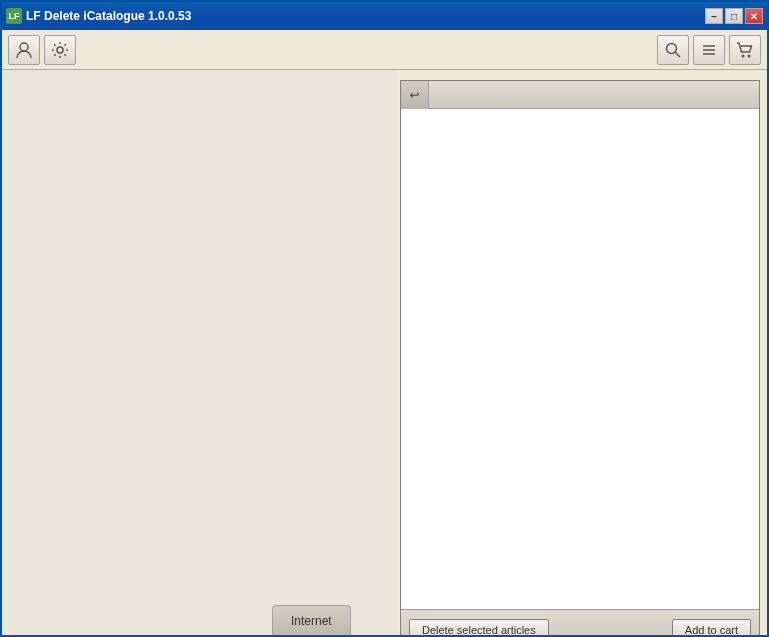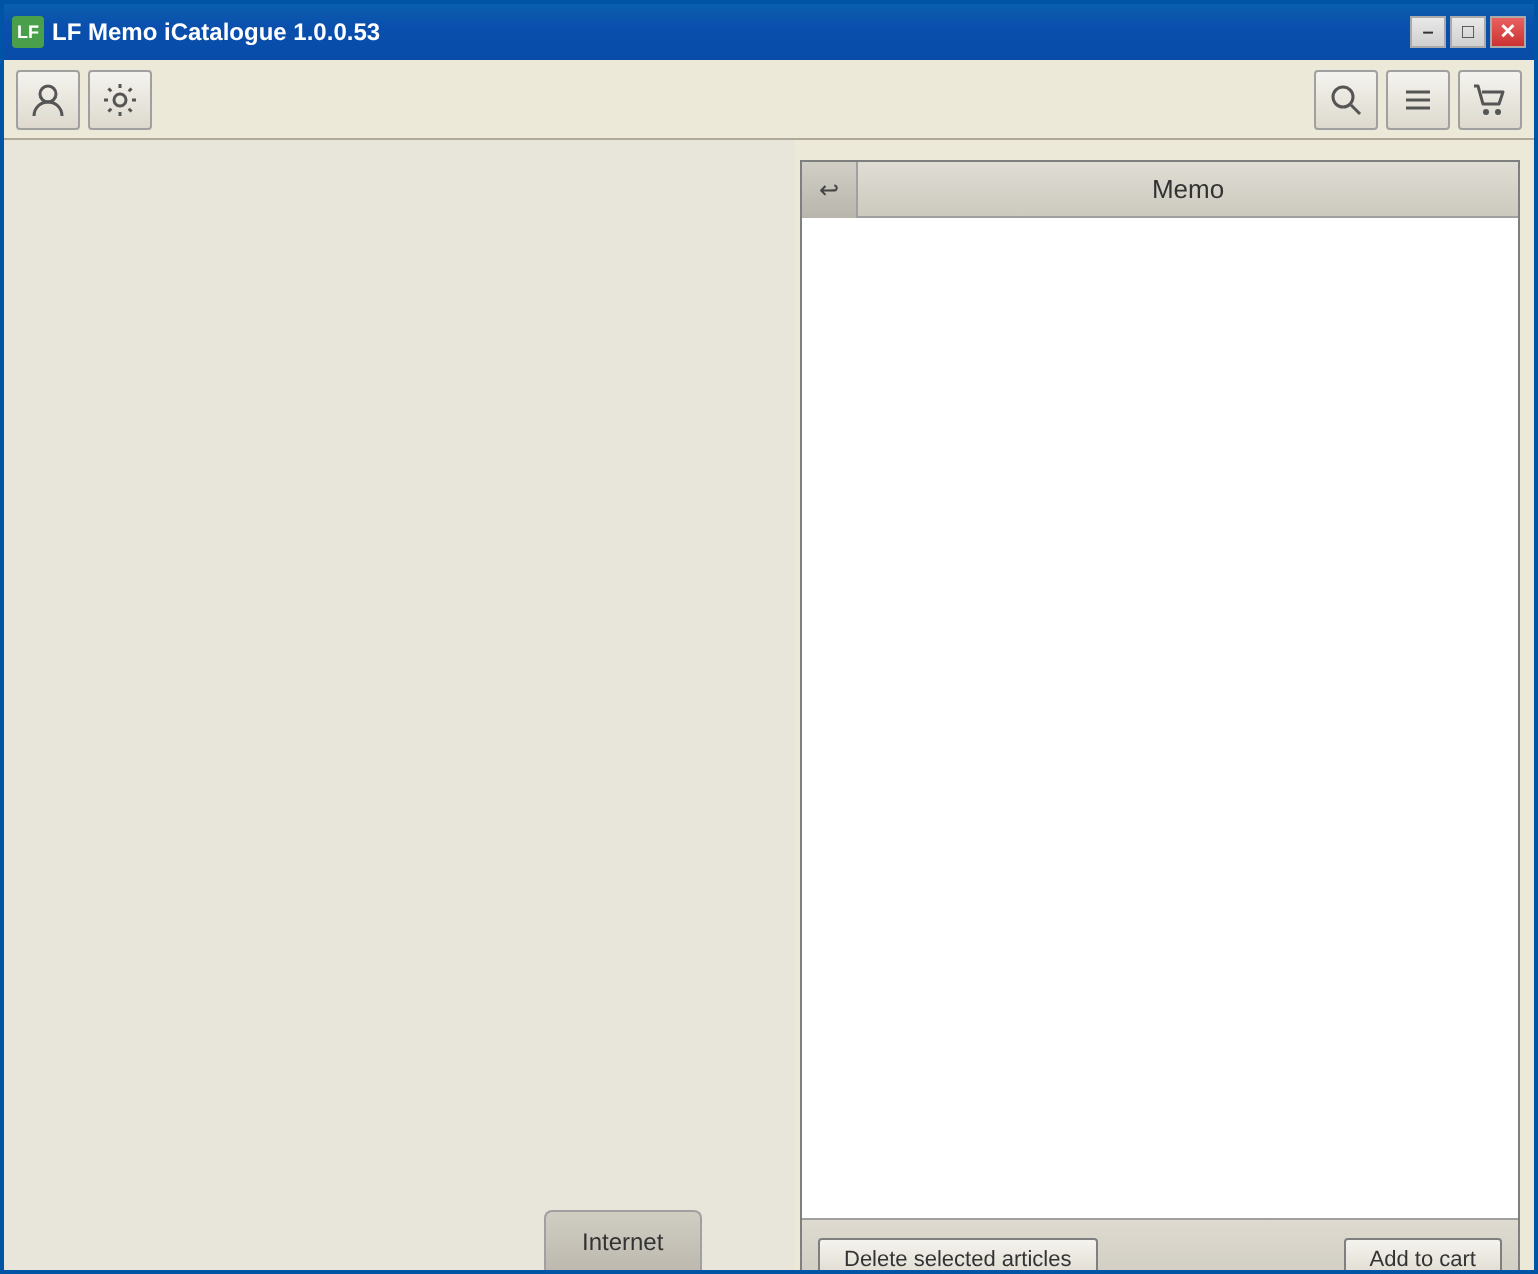--- a/index.html
+++ b/index.html
@@ -233,21 +233,21 @@
     }
   </style>
 </head>
 <body>
 
 <div class="window">
 
   <div class="title-bar">
     <div class="title-bar-left">
       <div class="title-icon">LF</div>
-      <span>LF Memo iCatalogue 1.0.0.53</span>
+      <span>LF Delete iCatalogue 1.0.0.53</span>
     </div>
     <div class="title-bar-controls">
       <div class="title-btn">–</div>
       <div class="title-btn">□</div>
       <div class="title-btn close">✕</div>
     </div>
   </div>
 
   <div class="toolbar">
     <div class="tool-btn">
@@ -297,21 +297,20 @@
         </div>
       </div>
     </div>
 
     <div class="right-panel">
 
       <div class="panel-header">
         <button class="panel-back-btn">
           <span>↩</span>
         </button>
-        <div class="panel-title">Memo</div>
       </div>
 
       <div class="panel-content">
       </div>
 
       <div class="panel-footer">
         <button class="footer-btn">Delete selected articles</button>
         <button class="footer-btn">Add to cart</button>
       </div>
     </div>

